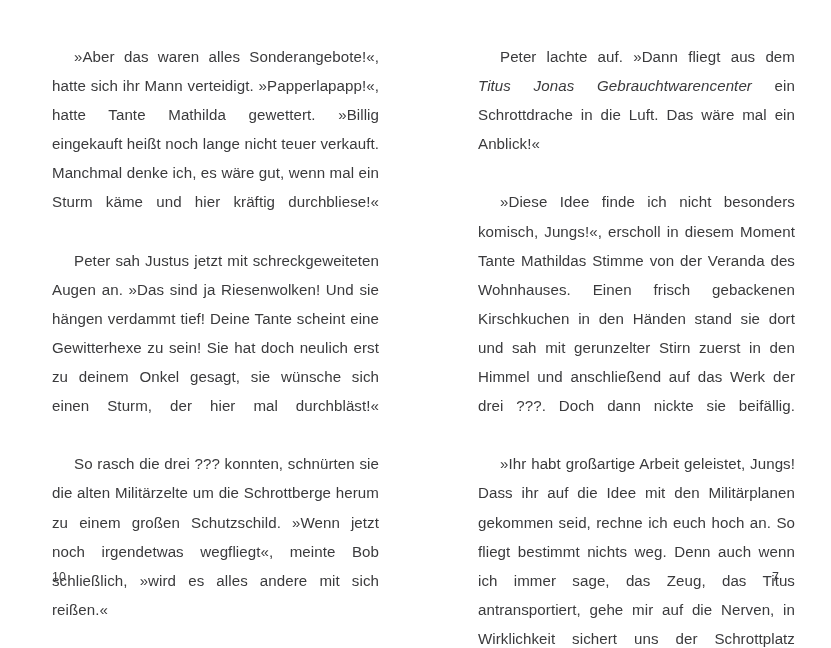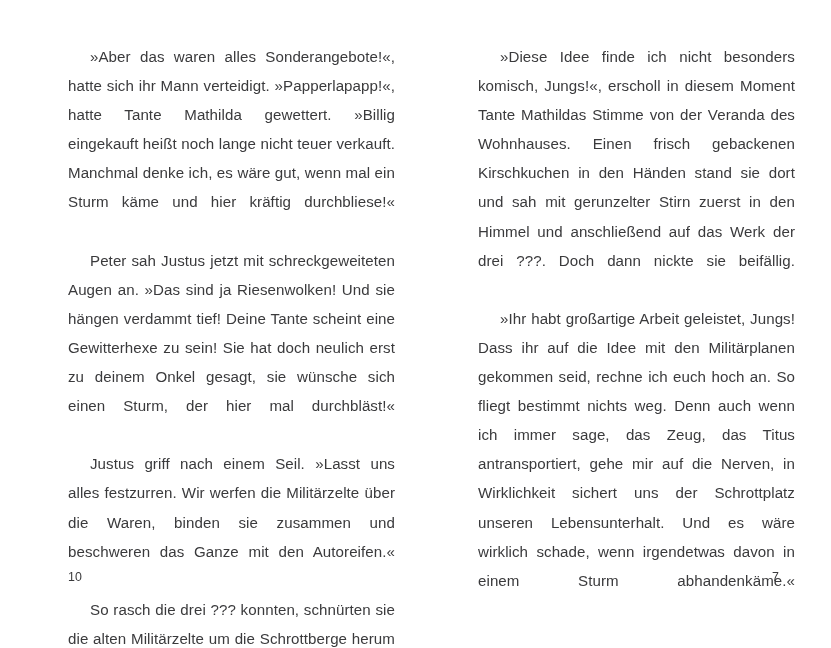--- a/index.html
+++ b/index.html
@@ -22,21 +22,21 @@
     box-sizing: border-box;
   }
 
   .page {
     position: absolute;
     top: 0;
     height: 648px;
     box-sizing: border-box;
   }
 
-  .page-left  { left: 16px;   width: 415px; }
+  .page-left  { left: 0px;   width: 415px; }
   .page-right { left: 416px; width: 415px; }
 
   .text-block {
     position: absolute;
     top: 42px;
     font-size: 15.1px;
     line-height: 29.1px;
     color: #3a3a3c;
     text-align: justify;
     text-justify: inter-word;
@@ -85,28 +85,28 @@
 </style>
 </head>
 <body>
 
 <div class="spread">
 
   <div class="page page-left">
     <div class="text-block">
       <p class="para">»Aber das waren alles Sonderangebote!«, hatte sich ihr Mann verteidigt. »Papperlapapp!«, hatte Tante Mathilda gewettert. »Billig eingekauft heißt noch lange nicht teuer verkauft. Manchmal denke ich, es wäre gut, wenn mal ein Sturm käme und hier kräftig durchbliese!«</p>
       <p class="para">Peter sah Justus jetzt mit schreckgeweiteten Augen an. »Das sind ja Riesenwolken! Und sie hängen verdammt tief! Deine Tante scheint eine Gewitterhexe zu sein! Sie hat doch neulich erst zu deinem Onkel gesagt, sie wünsche sich einen Sturm, der hier mal durchbläst!«</p>
-      <p class="para">Justus griff nach einem Seil. »Lasst uns alles festzurren. Wir werfen die Militärzelte über die Waren, binden sie zusammen und beschweren das Ganze mit den Autoreifen.«</p>
       <p class="para">So rasch die drei ??? konnten, schnürten sie die alten Militärzelte um die Schrottberge herum zu einem großen Schutzschild. »Wenn jetzt noch irgendetwas wegfliegt«, meinte Bob schließlich, »wird es alles andere mit sich reißen.«</p>
     </div>
     <div class="folio folio-left">10</div>
   </div>
 
   <div class="page page-right">
     <div class="text-block">
+      <p class="para">Peter lachte auf. »Dann fliegt aus dem <em class="title">Titus Jonas Gebrauchtwarencenter</em> ein Schrottdrache in die Luft. Das wäre mal ein Anblick!«</p>
       <p class="para">»Diese Idee finde ich nicht besonders komisch, Jungs!«, erscholl in diesem Moment Tante Mathildas Stimme von der Veranda des Wohnhauses. Einen frisch gebackenen Kirschkuchen in den Händen stand sie dort und sah mit gerunzelter Stirn zuerst in den Himmel und anschließend auf das Werk der drei ???. Doch dann nickte sie beifällig.</p>
       <p class="para">»Ihr habt großartige Arbeit geleistet, Jungs! Dass ihr auf die Idee mit den Militärplanen gekommen seid, rechne ich euch hoch an. So fliegt bestimmt nichts weg. Denn auch wenn ich immer sage, das Zeug, das Titus antransportiert, gehe mir auf die Nerven, in Wirklichkeit sichert uns der Schrottplatz unseren Lebensunterhalt. Und es wäre wirklich schade, wenn irgendetwas davon in einem Sturm abhandenkäme.«</p>
 
     </div>
     <div class="folio folio-right">7</div>
   </div>
 
 </div>
 
 </body></html>

